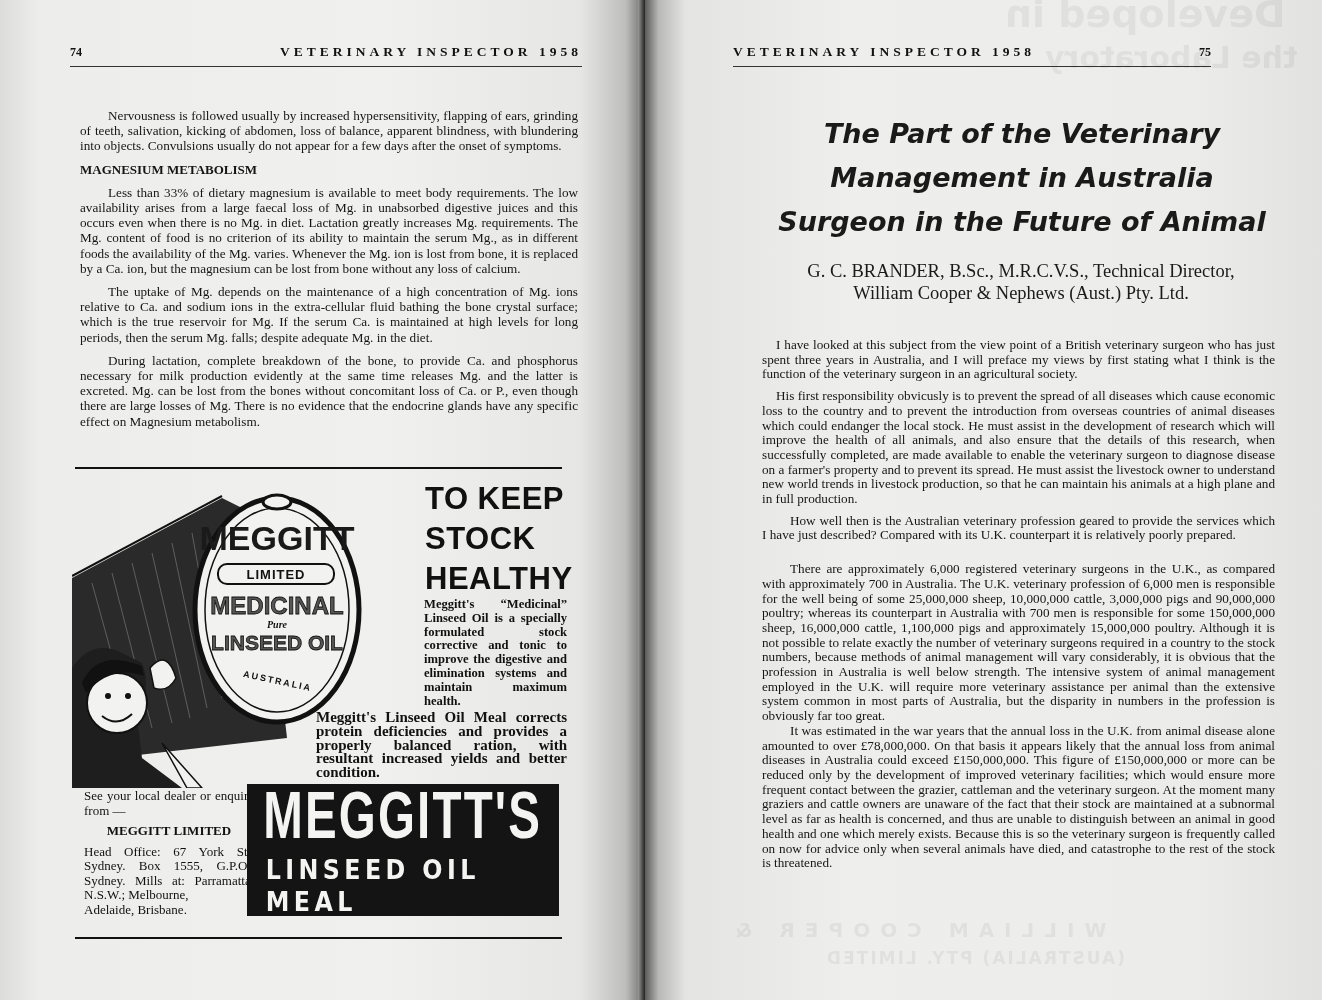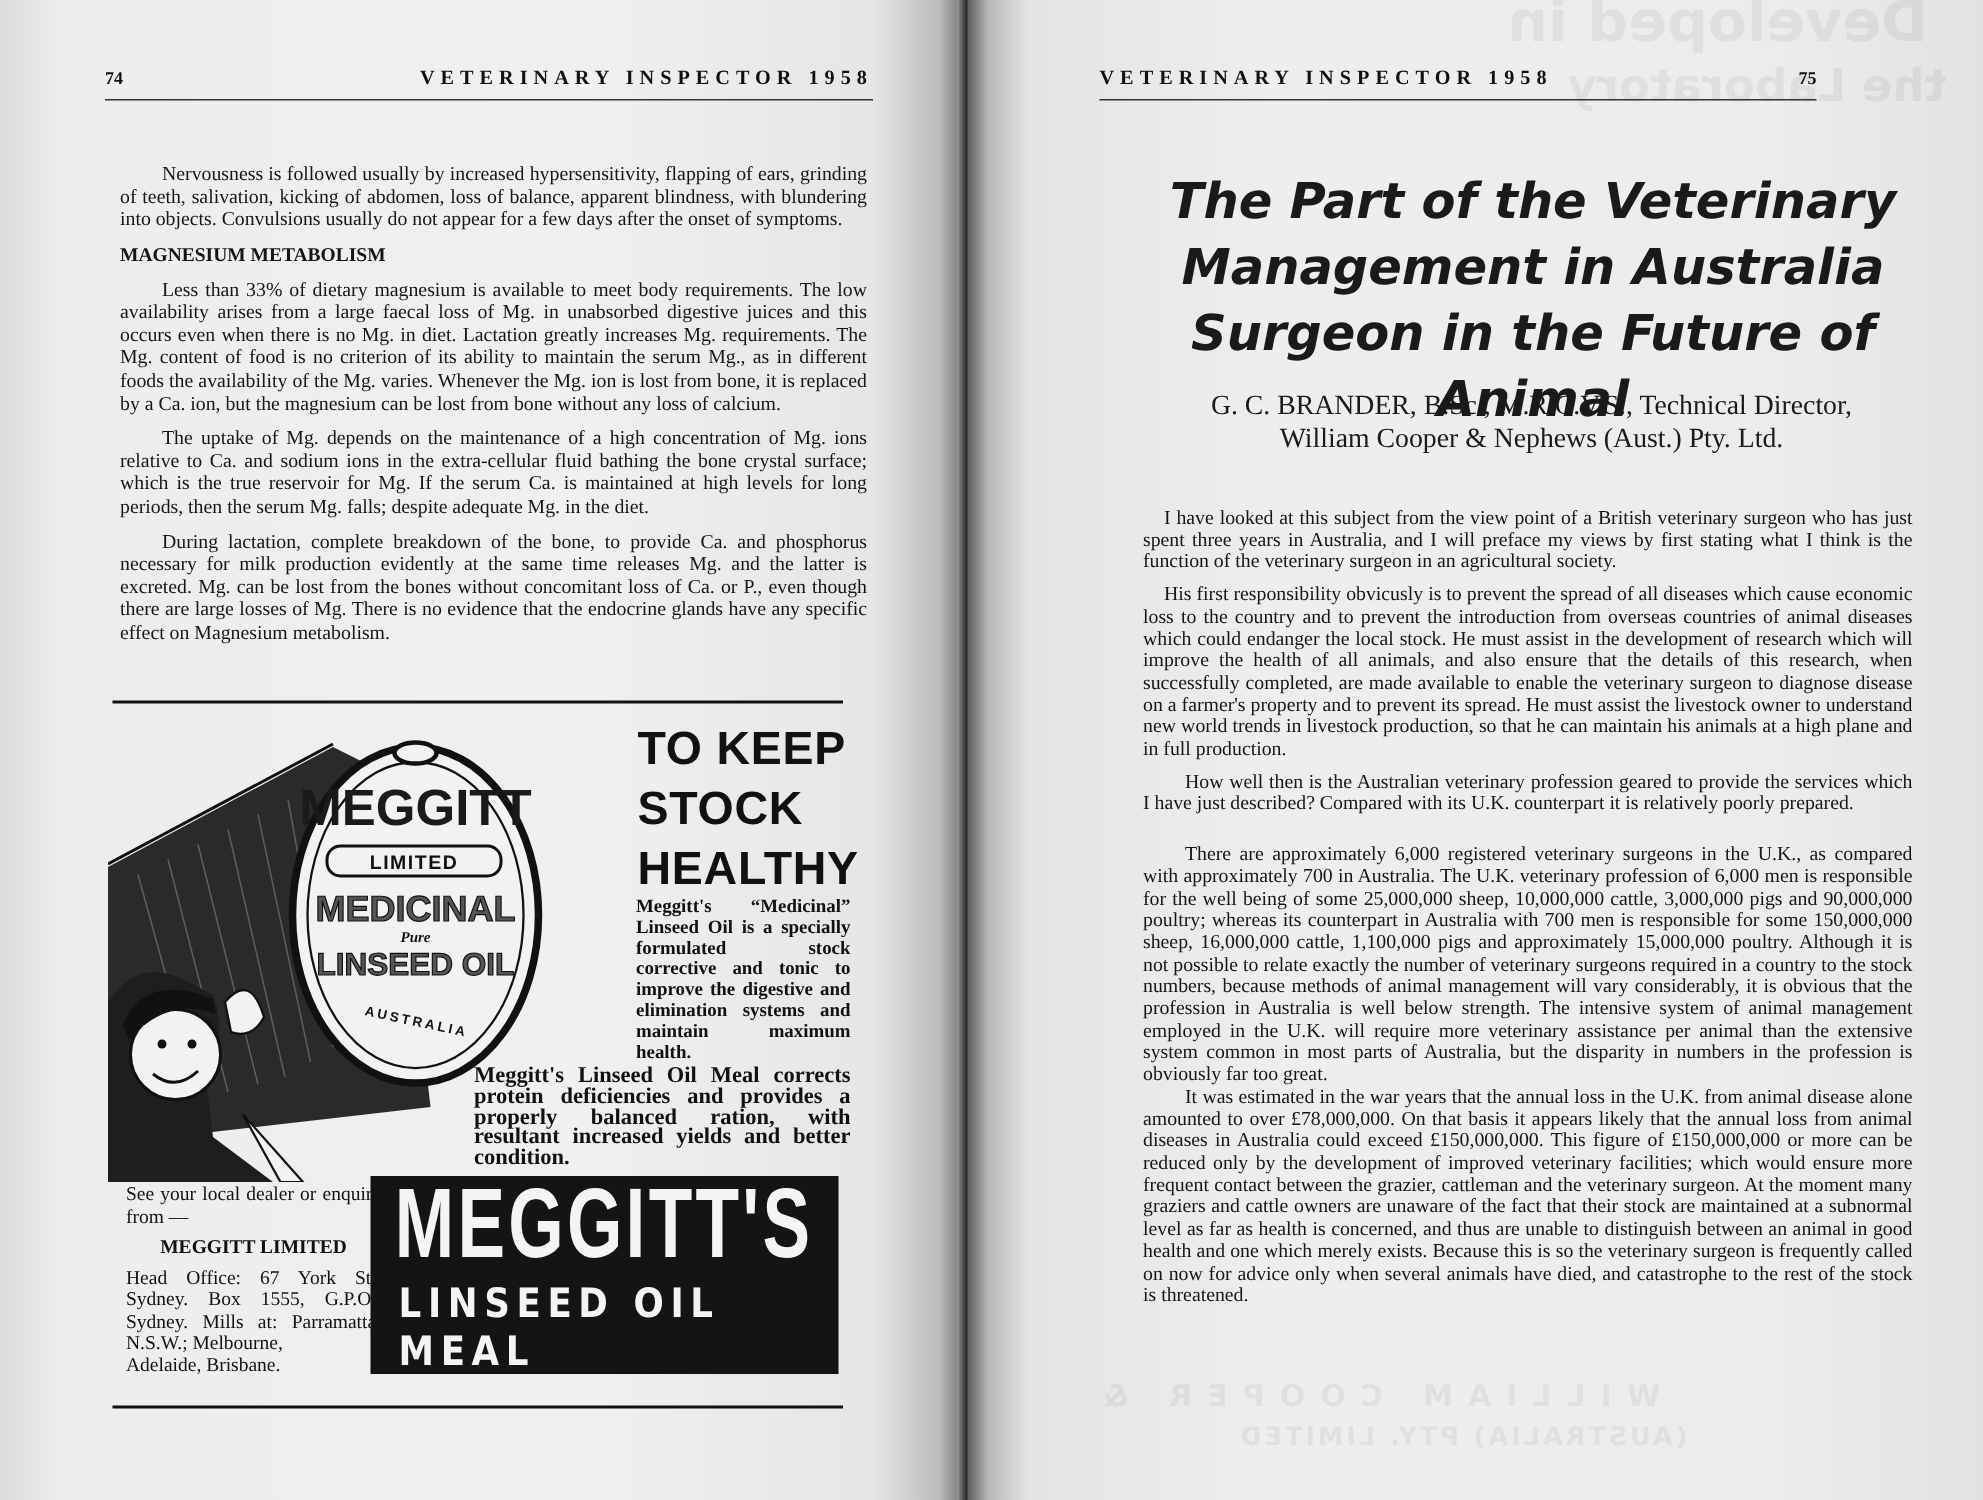--- a/index.html
+++ b/index.html
@@ -88,21 +88,21 @@
   .brand-sub {
     font-family: "DejaVu Sans", "Liberation Sans", sans-serif; font-weight: bold;
     font-size: 27px; line-height: 32px; letter-spacing: 5px; margin-top: 6px;
     transform: scaleX(0.88);
   }
 
   
   .article-title {
     position: absolute; left: 92px; top: 112px; width: 570px; text-align: center;
     font-family: "DejaVu Sans", "Liberation Sans", sans-serif; font-weight: bold; font-style: italic;
-    font-size: 33px; line-height: 44px; color: #1a1a1a;
+    font-size: 27px; line-height: 44px; color: #1a1a1a;
   }
   .byline {
     position: absolute; left: 96px; top: 260px; width: 560px; text-align: center;
     font-size: 18.5px; line-height: 22px; color: #1a1a1a;
   }
   .right-col { left: 117px; top: 338px; width: 513px; font-size: 13.2px; line-height: 14.7px; }
   .right-col p { margin: 0 0 7px 0; text-indent: 14px; }
   .right-col p.ind2 { text-indent: 28px; margin-bottom: 0; }
 
   

